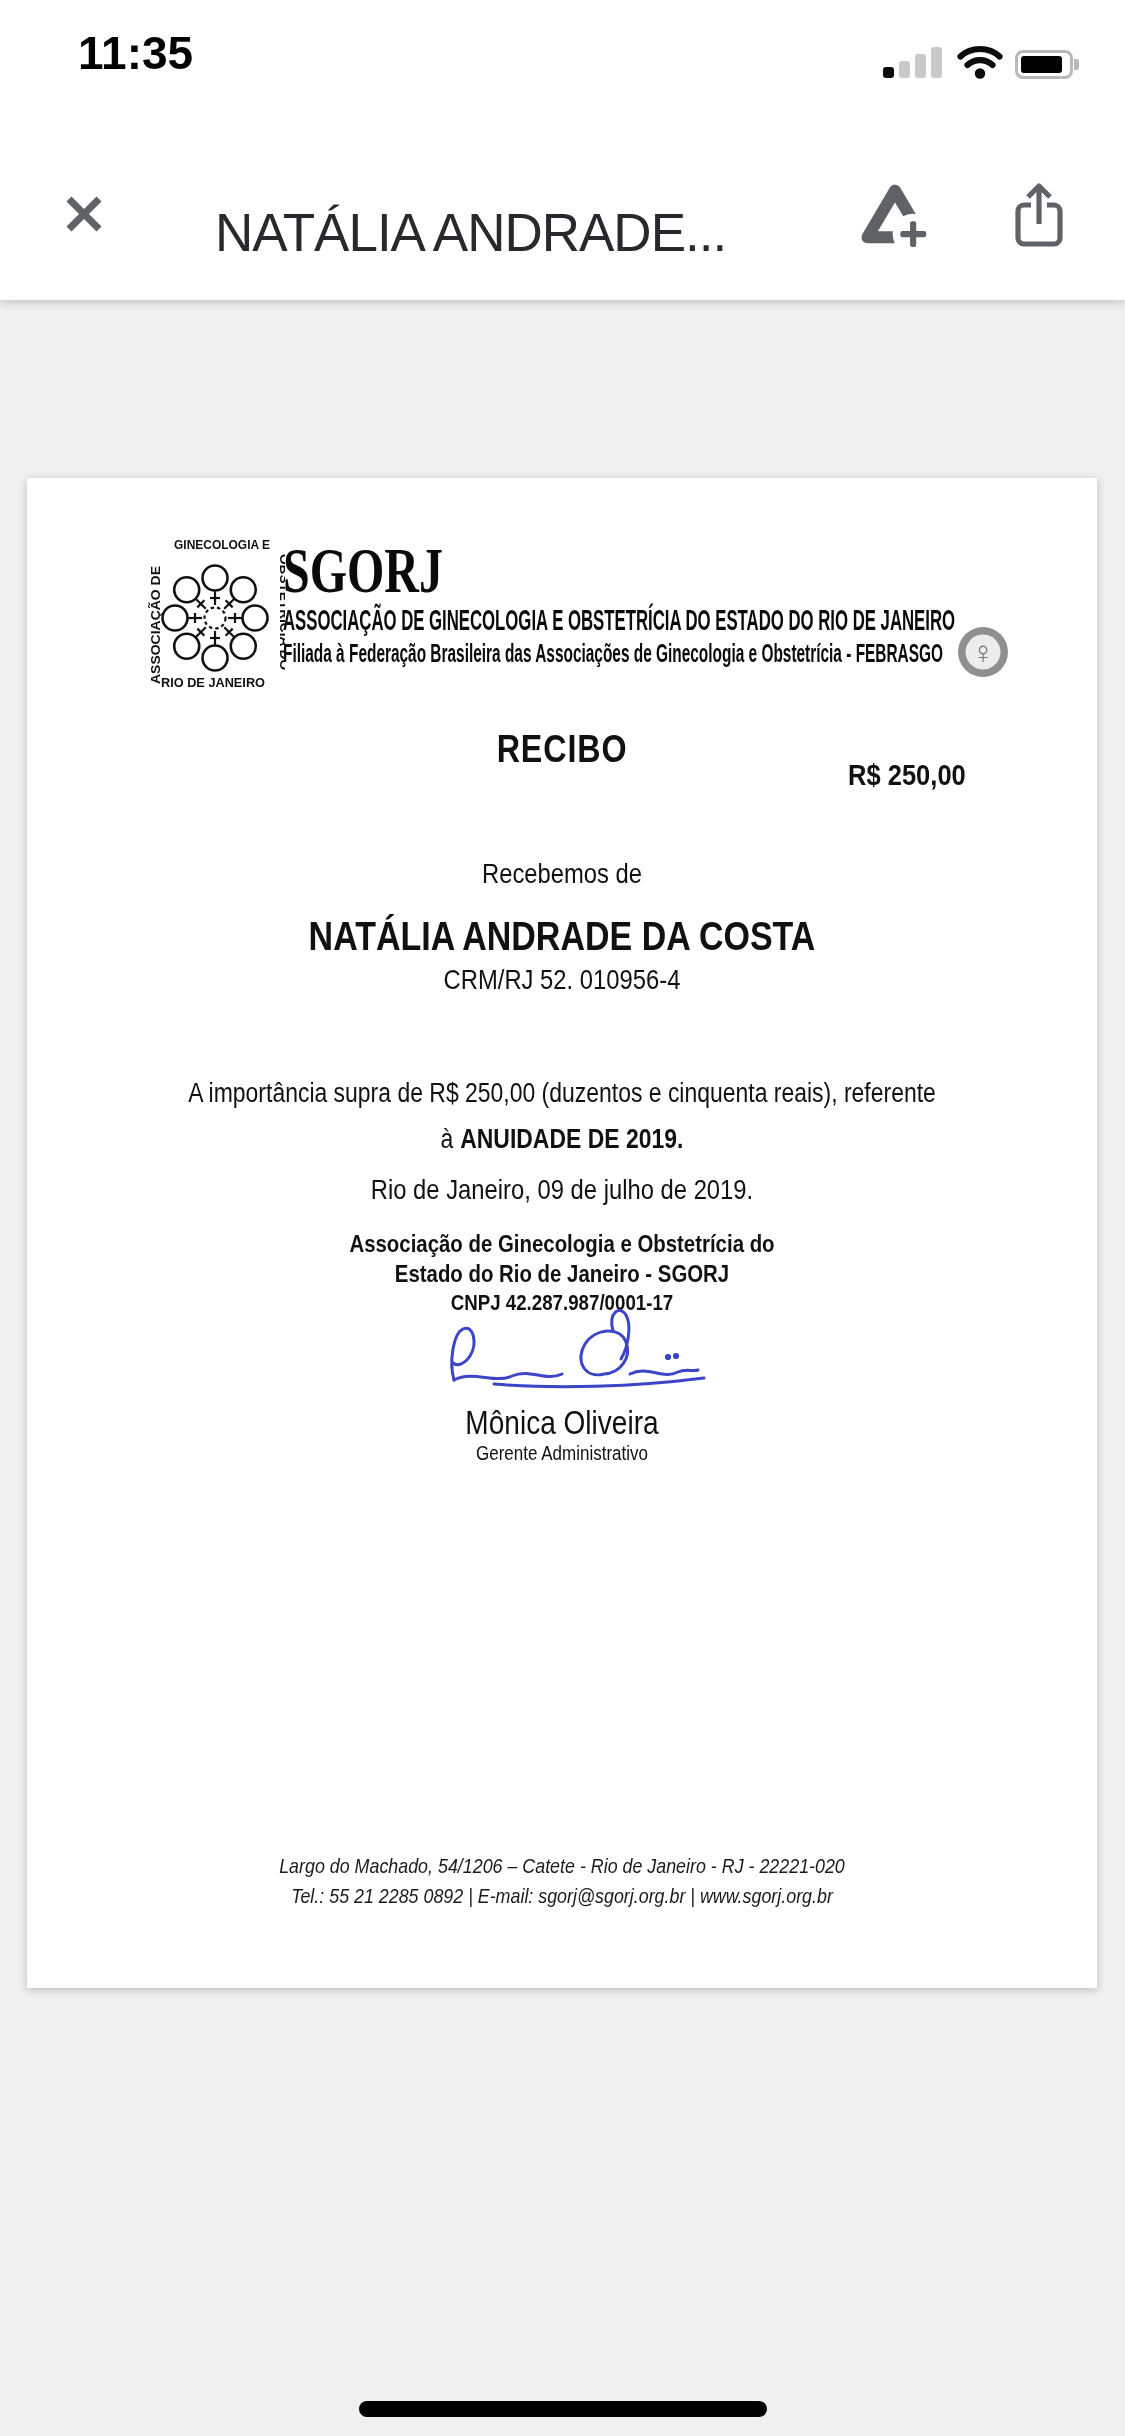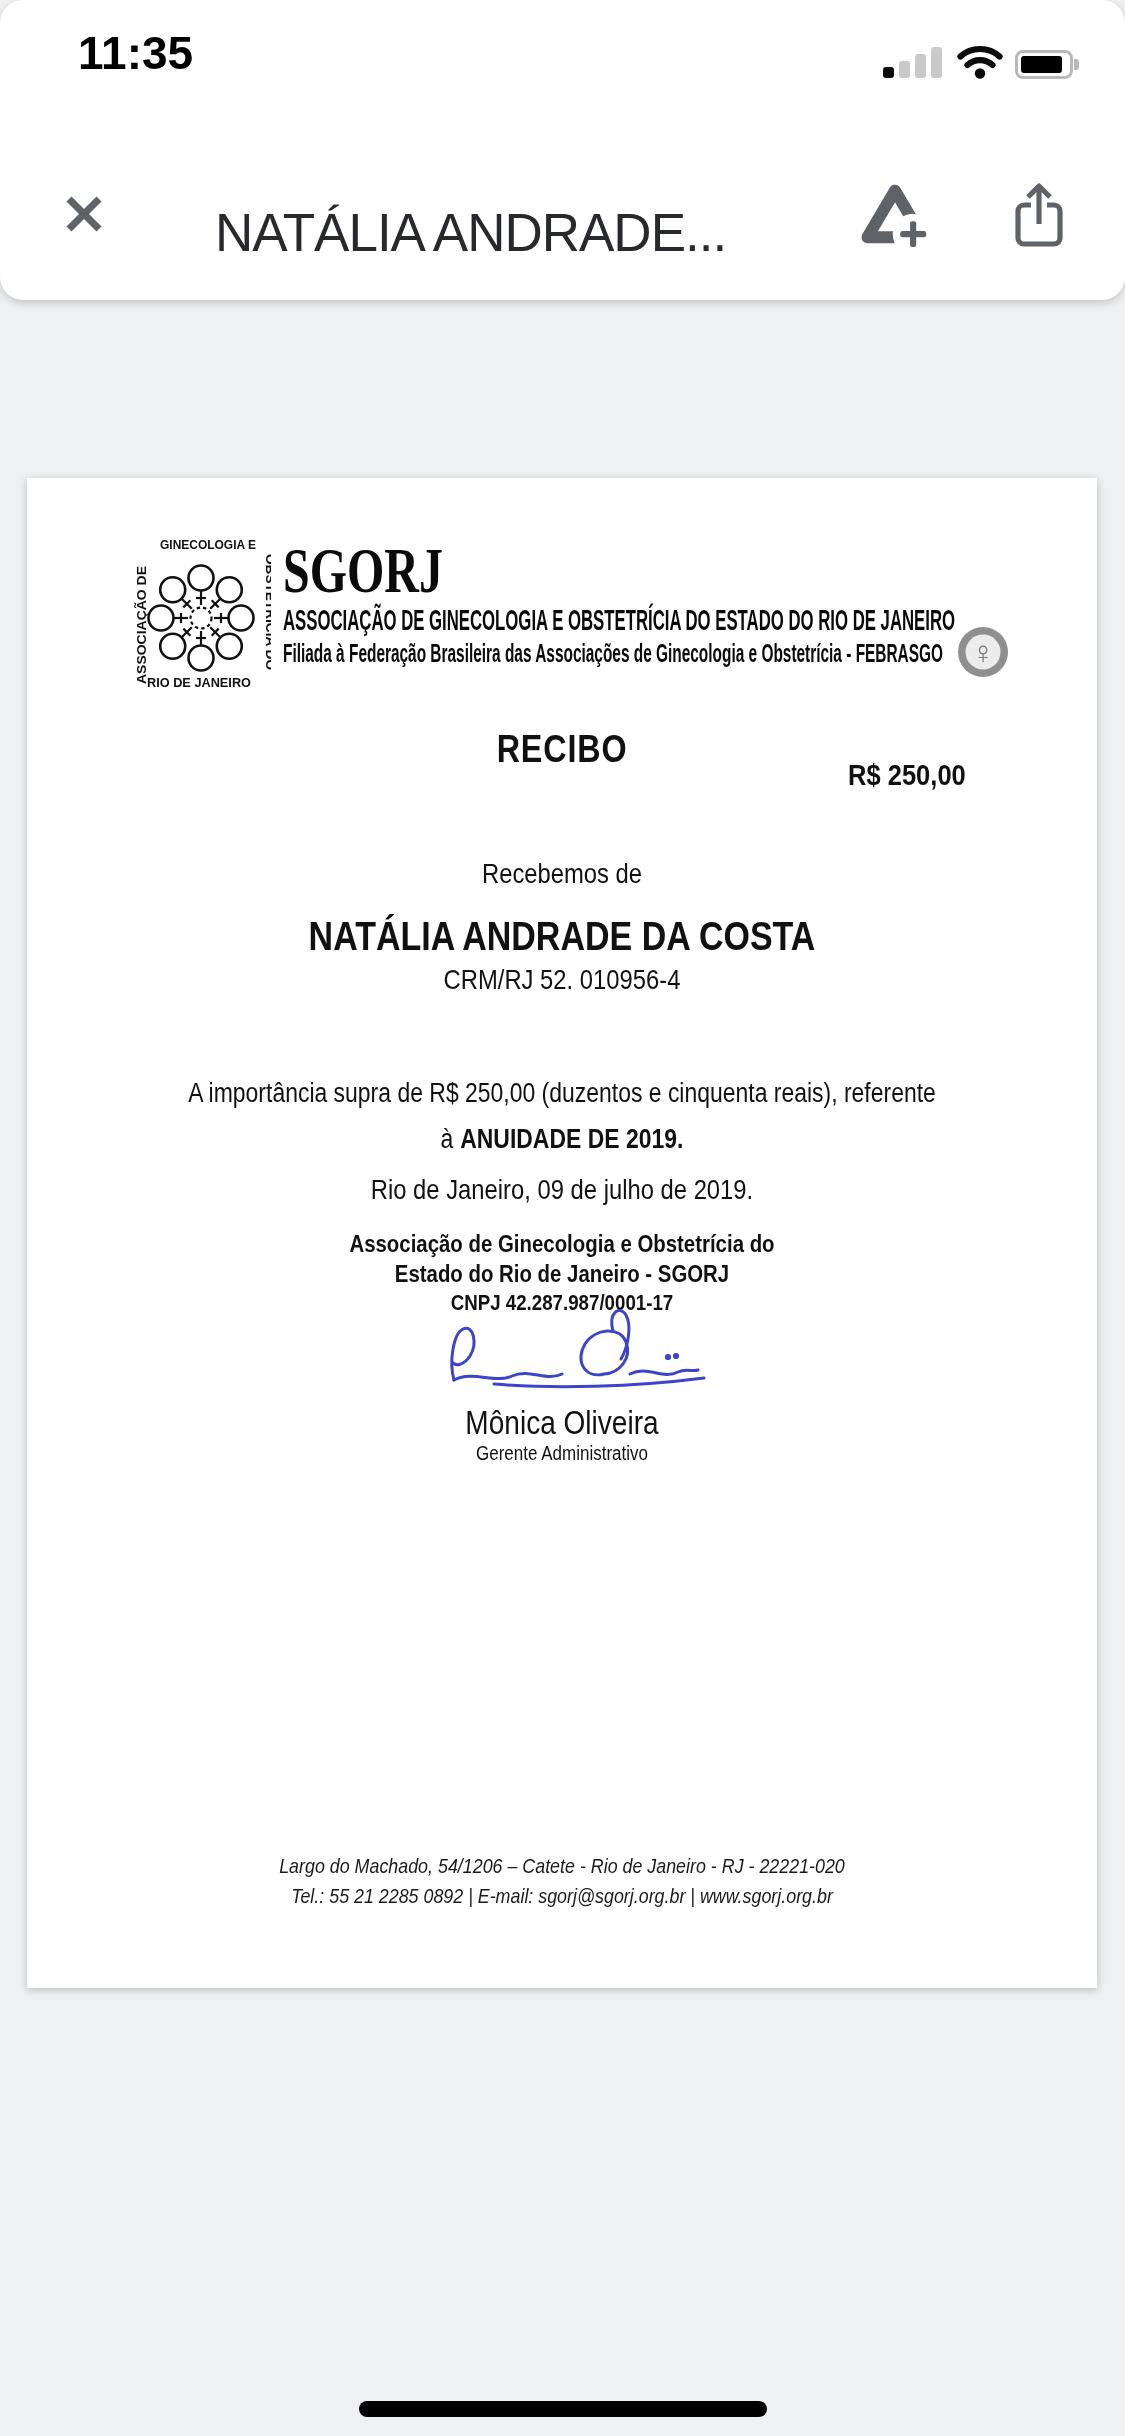--- a/index.html
+++ b/index.html
@@ -11,21 +11,20 @@
     overflow:hidden;
   }
   .phone { position:absolute; inset:0; background:#eef0f2; }
 
   
   .top-chrome {
     position:absolute; left:0; top:0; width:1125px; height:300px;
     background:#ffffff;
     box-shadow:0 3px 9px rgba(0,0,0,0.18);
     z-index:5;
-    border-radius:23px;
   }
   .time {
     position:absolute; left:78px; top:26px;
     font-size:46px; font-weight:700; color:#000; letter-spacing:0;
   }
   .status-cluster {
     position:absolute; right:46px; top:44px;
     display:flex; align-items:center; gap:12px; height:40px;
   }
   .battery { position:relative; display:flex; align-items:center; }
@@ -49,21 +48,21 @@
   
   .doc-card {
     position:absolute; left:27px; top:478px; width:1070px; height:1510px;
     background:#ffffff;
     box-shadow:0 2px 8px rgba(0,0,0,0.22);
     z-index:2;
   }
   .abs { position:absolute; left:0; width:100%; text-align:center; color:#111; }
   .condense { transform:scaleX(0.85); }
 
-  .logo-mark { position:absolute; left:106px; top:56px; }
+  .logo-mark { position:absolute; left:120px; top:56px; }
   .org-head  { position:absolute; left:256px; top:62px; }
 
   .recibo-title { top:250px; font-size:38px; font-weight:700; letter-spacing:1px; }
   .recibo-amount { top:280px; font-size:30px; font-weight:700; text-align:right; padding-right:60px; }
   .received-from { top:380px; font-size:28px; }
   .payer-name { top:436px; font-size:40px; font-weight:700; }
   .payer-reg { top:486px; font-size:28px; }
   .body-line1 { top:600px; font-size:27px; }
   .body-line2 { top:646px; font-size:27px; }
   .body-line2 b { font-weight:700; }

